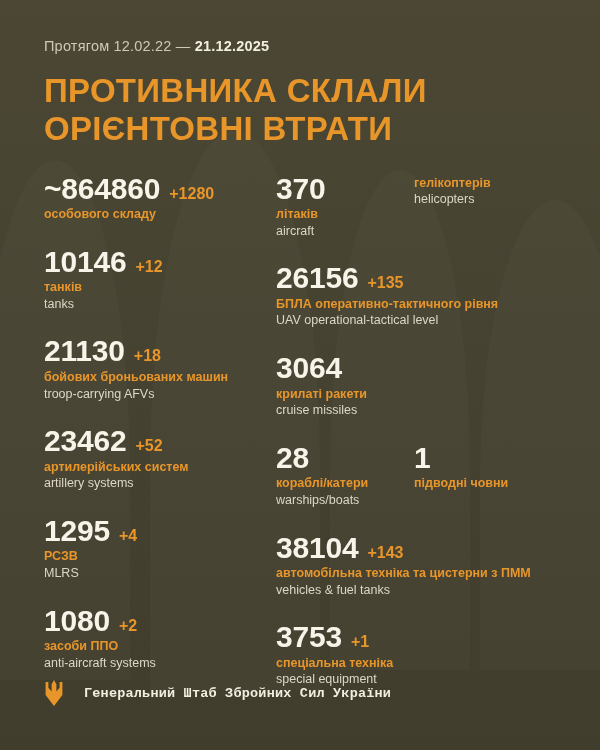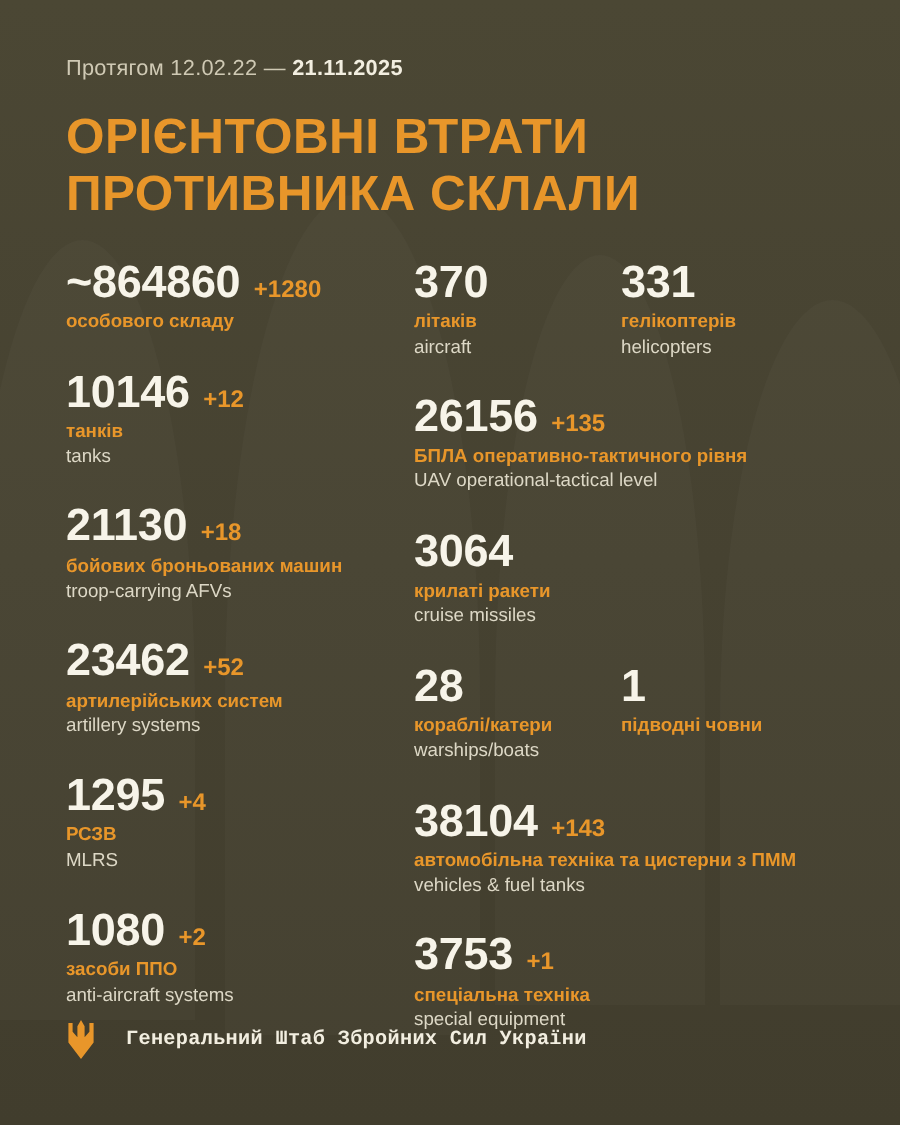--- a/index.html
+++ b/index.html
@@ -141,26 +141,26 @@
 
   <div class="bg-shape bg-1"></div>
   <div class="bg-shape bg-2"></div>
   <div class="bg-shape bg-3"></div>
   <div class="bg-shape bg-4"></div>
 
   <div class="content">
 
     <div class="period">
       <span>Протягом 12.02.22 —</span>
-      <span class="date-bold">21.11.2025</span>
+      <span class="date-bold">21.12.2025</span>
     </div>
 
     <div class="headline">
+      <span class="l2">ПРОТИВНИКА СКЛАЛИ</span>
       <span class="l2">ОРІЄНТОВНІ ВТРАТИ</span>
-      <span class="l2">ПРОТИВНИКА СКЛАЛИ</span>
     </div>
 
     <div class="grid">
 
       <div class="col col-left">
 
         <div class="item">
           <div class="item-num-line">
             <span class="num">~864860</span>
             <span class="delta">+1280</span>
@@ -220,24 +220,20 @@
         <div class="row2">
           <div class="item sub-a">
             <div class="item-num-line">
               <span class="num">370</span>
               <span class="delta"></span>
             </div>
             <div class="lbl-ua">літаків</div>
             <div class="lbl-en">aircraft</div>
           </div>
           <div class="item sub-b">
-            <div class="item-num-line">
-              <span class="num">331</span>
-              <span class="delta"></span>
-            </div>
             <div class="lbl-ua">гелікоптерів</div>
             <div class="lbl-en">helicopters</div>
           </div>
         </div>
 
         <div class="item">
           <div class="item-num-line">
             <span class="num">26156</span>
             <span class="delta">+135</span>
           </div>

